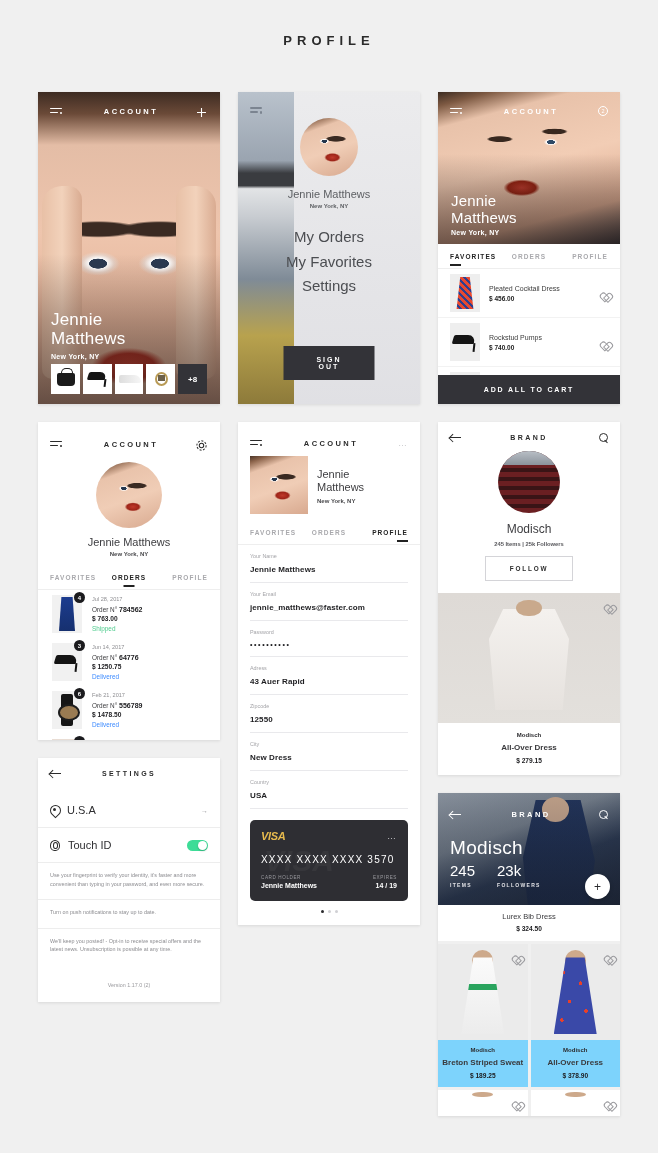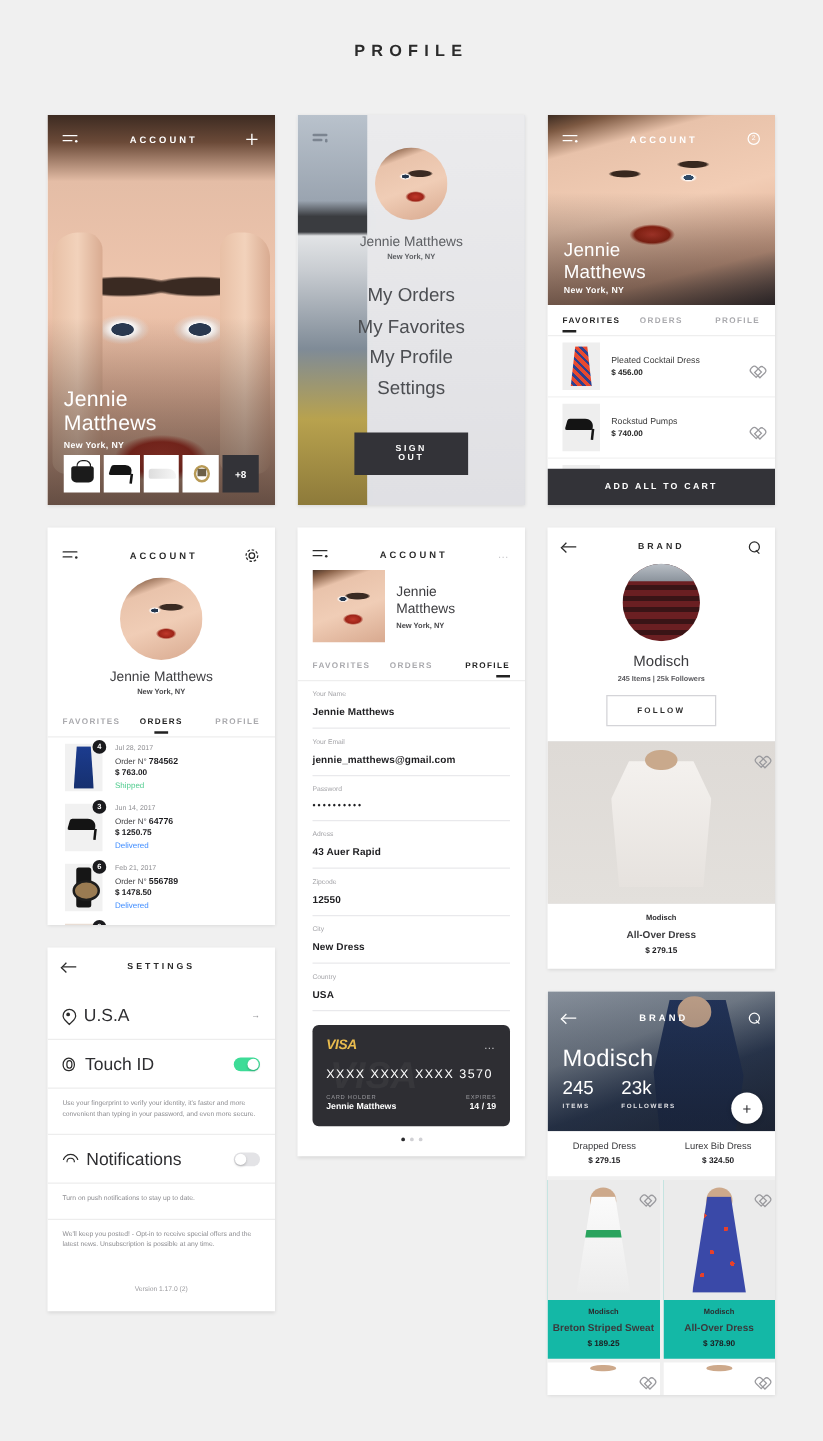--- a/index.html
+++ b/index.html
@@ -197,21 +197,21 @@
   .watch{position:absolute;left:9px;top:3px;width:12px;height:32px;background:#161616;border-radius:2px;}
   .watch:after{content:"";position:absolute;left:-3px;top:10px;width:18px;height:13px;border-radius:50%;background:#9a7b52;border:2px solid #1d1d1d;}
 
   
   .set-hd { display:flex; align-items:center; padding: 12px 12px 10px; position:relative; }
   .set-hd .ttl2 { position:absolute; left:0; right:0; text-align:center; font-size:7px; letter-spacing:2.4px; font-weight:600; color:#2b2b2b; }
   .arrow-l { width: 11px; height: 7px; position:relative; z-index:2;}
   .arrow-l:before{content:"";position:absolute;left:0;top:3px;width:11px;height:1.2px;background:#2b2b2b;}
   .arrow-l:after{content:"";position:absolute;left:0;top:1px;width:4.5px;height:4.5px;border-left:1.2px solid #2b2b2b;border-bottom:1.2px solid #2b2b2b;transform:rotate(45deg);}
   .set-row { display:flex; align-items:center; gap: 8px; padding: 11px 12px; border-bottom: 1px solid #ededed; }
-  .set-row .lbl { flex:1; font-size: 14px; color:#2e2e31; }
+  .set-row .lbl { flex:1; font-size: 11px; color:#2e2e31; }
   .set-desc { font-size: 5.4px; line-height: 8.5px; color:#8c8c90; padding: 8px 12px 11px; border-bottom:1px solid #ededed; }
   .chev-r { font-size: 7px; color:#9a9a9e; }
   .toggle { width: 21px; height: 11px; border-radius: 6px; background:#e3e3e6; position:relative; flex:none; cursor:pointer;}
   .toggle.on { background:#3ddc97; }
   .toggle i { position:absolute; top:1px; left:1px; width:9px; height:9px; border-radius:50%; background:#fff; box-shadow:0 1px 2px rgba(0,0,0,.22); display:block;}
   .toggle.on i { left: 11px; }
   .version { text-align:center; font-size:5.4px; color:#9a9a9e; padding: 17px 0 14px; }
   .pin { width:9px;height:11px;flex:none;position:relative;}
   .pin:before{content:"";position:absolute;left:0;top:0;width:9px;height:9px;border:1.2px solid #2b2b2b;border-radius:50% 50% 50% 0;transform:rotate(-45deg);}
   .pin:after{content:"";position:absolute;left:3px;top:3px;width:3px;height:3px;border-radius:50%;background:#2b2b2b;}
@@ -284,21 +284,21 @@
   .bh-stats{position:absolute;left:12px;top:70px;display:flex;gap:22px;color:#fff;}
   .bh-num{font-size:15px;font-weight:200;line-height:16px;}
   .bh-lab{font-size:5px;font-weight:700;letter-spacing:1.3px;color:#e2e2e6;margin-top:3px;}
   .fab{position:absolute;right:10px;bottom:6px;width:25px;height:25px;border-radius:50%;background:#fff;box-shadow:0 1px 4px rgba(0,0,0,.2);display:flex;align-items:center;justify-content:center;font-size:12px;color:#2b2b2e;font-weight:300;}
   .pair { display:flex; }
   .pair > div { flex:1; }
   .pair .c { text-align:center; padding: 7px 0 9px; }
   .pair .c .n { font-size: 7.5px; color:#3a3a3d; font-weight:300;}
   .pair .c .p { font-size: 6.6px; font-weight:700; color:#1c1c1f; margin-top:4px;}
   .gridprod { display:flex; gap: 3px; padding: 3px 0 0; background:#f0f0f0;}
-  .gridprod > div { flex:1; background:#14b8a6; }
+  .gridprod > div { flex:1; background:#7dd3fc; }
   .gp-img { height: 96px; position:relative; background:#ebebeb; overflow:hidden;}
   .gp-info { text-align:center; padding: 7px 0 8px;}
   .dress-w{position:absolute;left:26%;top:14%;width:48%;height:80%;background:linear-gradient(180deg,#fbfbfb,#ececec);clip-path:polygon(28% 0,72% 0,100% 100%,0 100%);}
   .dress-w:after{content:"";position:absolute;left:0;top:34%;width:100%;height:9%;background:#2aa45e;}
   .dress-f{position:absolute;left:26%;top:14%;width:48%;height:80%;background:#3a49a8;clip-path:polygon(28% 0,72% 0,100% 100%,0 100%);}
   .dress-f:after{content:"";position:absolute;inset:0;background:radial-gradient(circle 3px at 22% 20%,#e8402a 0 60%,transparent 61%),radial-gradient(circle 3px at 62% 34%,#e8402a 0 60%,transparent 61%),radial-gradient(circle 3px at 36% 58%,#e8402a 0 60%,transparent 61%),radial-gradient(circle 3px at 74% 70%,#e8402a 0 60%,transparent 61%),radial-gradient(circle 3px at 18% 82%,#e8402a 0 60%,transparent 61%);}
   .headshot{position:absolute;left:38%;top:6%;width:24%;height:22%;border-radius:50%;background:#cda98b;}
   .cut-row { display:flex; gap:3px; padding-top:3px; background:#f0f0f0;}
   .cut-row > div{flex:1;background:#fff;height:26px;position:relative;}
 </style>
@@ -443,27 +443,20 @@
 
       <div class="set-row">
         <span class="fprint"></span>
         <span class="lbl">Touch ID</span>
         <span class="toggle on">
             <i></i>
           </span>
       </div>
       <div class="set-desc">Use your fingerprint to verify your identity, it's faster and more convenient than typing in your password, and even more secure.</div>
 
-      <div class="set-row">
-        <span class="wifi"></span>
-        <span class="lbl">Notifications</span>
-        <span class="toggle">
-            <i></i>
-          </span>
-      </div>
       <div class="set-desc">Turn on push notifications to stay up to date.</div>
 
       <div class="set-desc" style="border-bottom:none;">We'll keep you posted! - Opt-in to receive special offers and the latest news. Unsubscription is possible at any time.</div>
 
       <div class="version">Version 1.17.0 (2)</div>
     </div>
   </div>
 
   <div class="col col2">
 
@@ -477,21 +470,20 @@
             <i></i>
           </span>
         <div class="av-circle">
             <div class="face-b"></div>
           </div>
         <div class="drw-name">Jennie Matthews</div>
         <div class="drw-loc">New York, NY</div>
         <ul class="drw-menu">
           <li>My Orders</li>
           <li>My Favorites</li>
-          <li>My Profile</li>
           <li>Settings</li>
         </ul>
         <button class="signout">SIGN OUT</button>
       </div>
     </div>
 
     <div class="phone">
       <div class="topbar dark" style="padding-top:12px;height:30px;">
         <span class="burger">
             <i></i>
@@ -518,21 +510,21 @@
         <div class="tab mid">ORDERS</div>
         <div class="tab end active">PROFILE</div>
       </div>
 
       <div class="field">
         <div class="flabel">Your Name</div>
         <div class="fval">Jennie Matthews</div>
       </div>
       <div class="field">
         <div class="flabel">Your Email</div>
-        <div class="fval">jennie_matthews@gmail.com</div>
+        <div class="fval">jennie_matthews@faster.com</div>
       </div>
       <div class="field">
         <div class="flabel">Password</div>
         <div class="fval dots">••••••••••</div>
       </div>
       <div class="field">
         <div class="flabel">Adress</div>
         <div class="fval">43 Auer Rapid</div>
       </div>
       <div class="field">
@@ -679,24 +671,20 @@
           <div>
             <div class="bh-num">23k</div>
             <div class="bh-lab">FOLLOWERS</div>
           </div>
         </div>
         <div class="fab">+</div>
       </div>
 
       <div class="pair">
         <div class="c">
-          <div class="n">Drapped Dress</div>
-          <div class="p">$ 279.15</div>
-        </div>
-        <div class="c">
           <div class="n">Lurex Bib Dress</div>
           <div class="p">$ 324.50</div>
         </div>
       </div>
 
       <div class="gridprod">
         <div>
           <div class="gp-img">
             <span class="headshot"></span>
               <span class="dress-w"></span>

